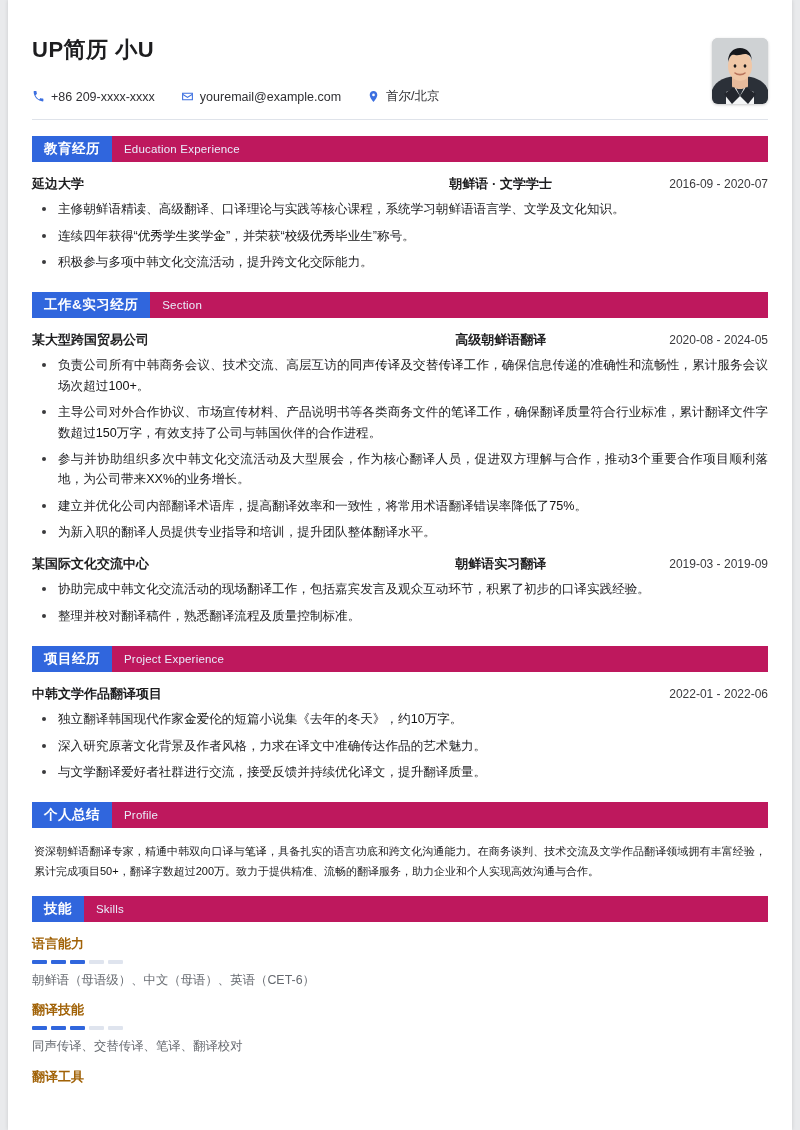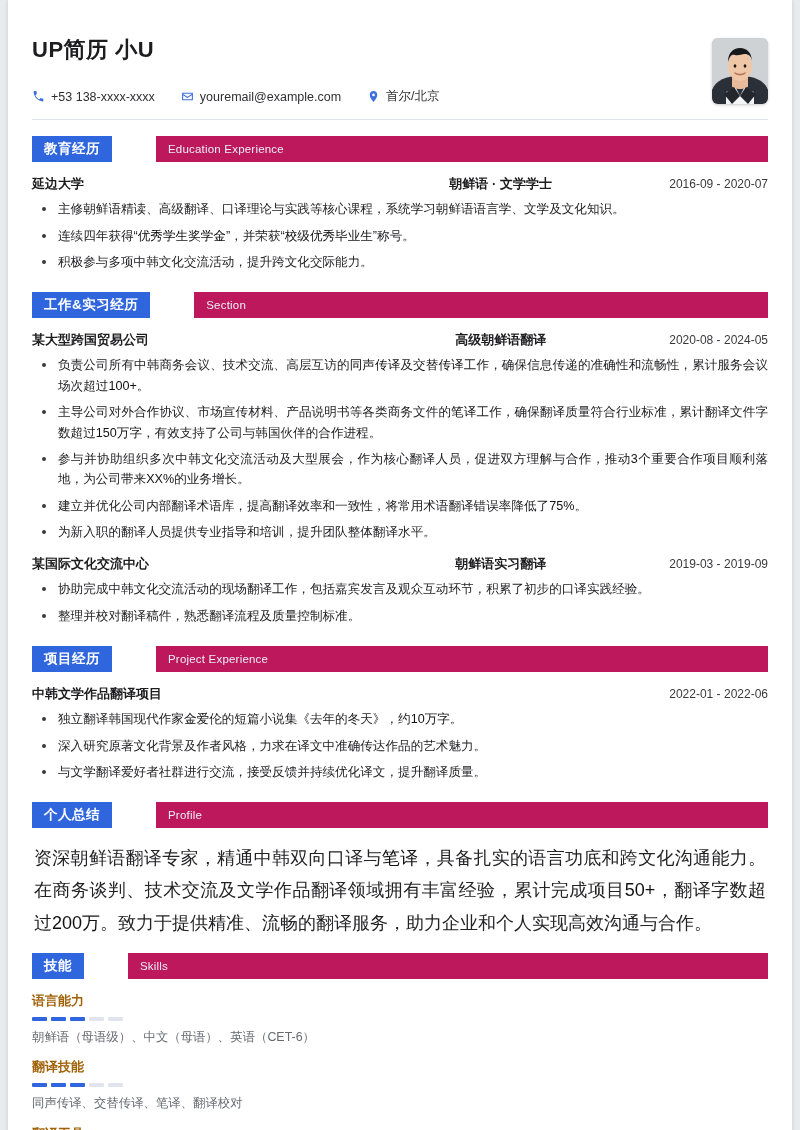--- a/index.html
+++ b/index.html
@@ -28,21 +28,21 @@
   .contact .ico{width:13px;height:13px;display:inline-block;flex:0 0 13px;color:#3c6fe0;}
   .contact .ico svg{display:block;width:13px;height:13px;fill:#3c6fe0;}
   .avatar{
     position:absolute;right:4px;top:38px;width:56px;height:66px;border-radius:6px;
     overflow:hidden;background:#c9ccd0;box-shadow:0 1px 3px rgba(0,0,0,.22);
   }
   .avatar svg{display:block;width:56px;height:66px;}
   .rule{height:1px;background:#dfe3ea;margin:0 4px 16px 4px;}
 
   
-  .secbar{display:flex;align-items:stretch;height:26px;margin:0 4px 0 4px;gap:44px;}
+  .secbar{display:flex;align-items:stretch;height:26px;margin:0 4px 0 4px;}
   .secbar .cn{
     background:#3066dd;color:#fff;font-size:13.5px;font-weight:700;
     display:flex;align-items:center;padding:0 12px;letter-spacing:.5px;white-space:nowrap;
   }
   .secbar .en{
     background:#be185d;color:#e9eefc;font-size:11.5px;
     display:flex;align-items:center;padding:8px 12px;flex:1;letter-spacing:.2px;
   }
 
   .block{padding:0 4px;}
@@ -60,21 +60,21 @@
     font-size:12.6px;line-height:1.62;color:#232326;text-align:justify;
   }
   ul.bullets li:before{
     content:"";position:absolute;left:10px;top:8px;
     width:4px;height:4px;border-radius:50%;background:#3a3a3d;
   }
   b{font-weight:400;color:#111;}
 
   
   .profile{
-    font-size:18px;line-height:1.78;color:#232326;text-align:justify;
+    font-size:11px;line-height:1.78;color:#232326;text-align:justify;
     margin:14px 0 0 0;padding:0 2px;
   }
 
   
   .skills{margin-top:13px;}
   .skill{margin-bottom:12px;}
   .skill-name{font-size:13px;font-weight:700;color:#a16207;margin-bottom:7px;}
   .dashes{display:flex;gap:4px;margin-bottom:7px;}
   .dash{width:15px;height:4px;border-radius:1px;background:#dfe4ee;}
   .dash.on{background:#3066dd;}
@@ -91,21 +91,21 @@
   <div class="header">
     <div class="name">UP简历 小U</div>
 
     <div class="contacts">
       <div class="contact">
         <span class="ico">
           <svg viewBox="0 0 24 24">
                 <path d="M6.6 10.8c1.4 2.8 3.8 5.2 6.6 6.6l2.2-2.2c.3-.3.7-.4 1-.2 1.1.4 2.3.6 3.6.6.6 0 1 .4 1 1V20c0 .6-.4 1-1 1C11.3 21 3 12.7 3 2.9c0-.6.4-1 1-1h3.4c.6 0 1 .4 1 1 0 1.2.2 2.4.6 3.6.1.3 0 .7-.2 1l-2.2 2.3z"></path>
               </svg>
         </span>
-        <span>+53 138-xxxx-xxxx</span>
+        <span>+86 209-xxxx-xxxx</span>
       </div>
       <div class="contact">
         <span class="ico">
           <svg viewBox="0 0 24 24">
                 <path d="M2 5h20v14H2V5zm2 2v.4l8 5 8-5V7H4zm16 10v-7.2l-8 5-8-5V17h16z"></path>
               </svg>
         </span>
         <span>youremail@example.com</span>
       </div>
       <div class="contact">

